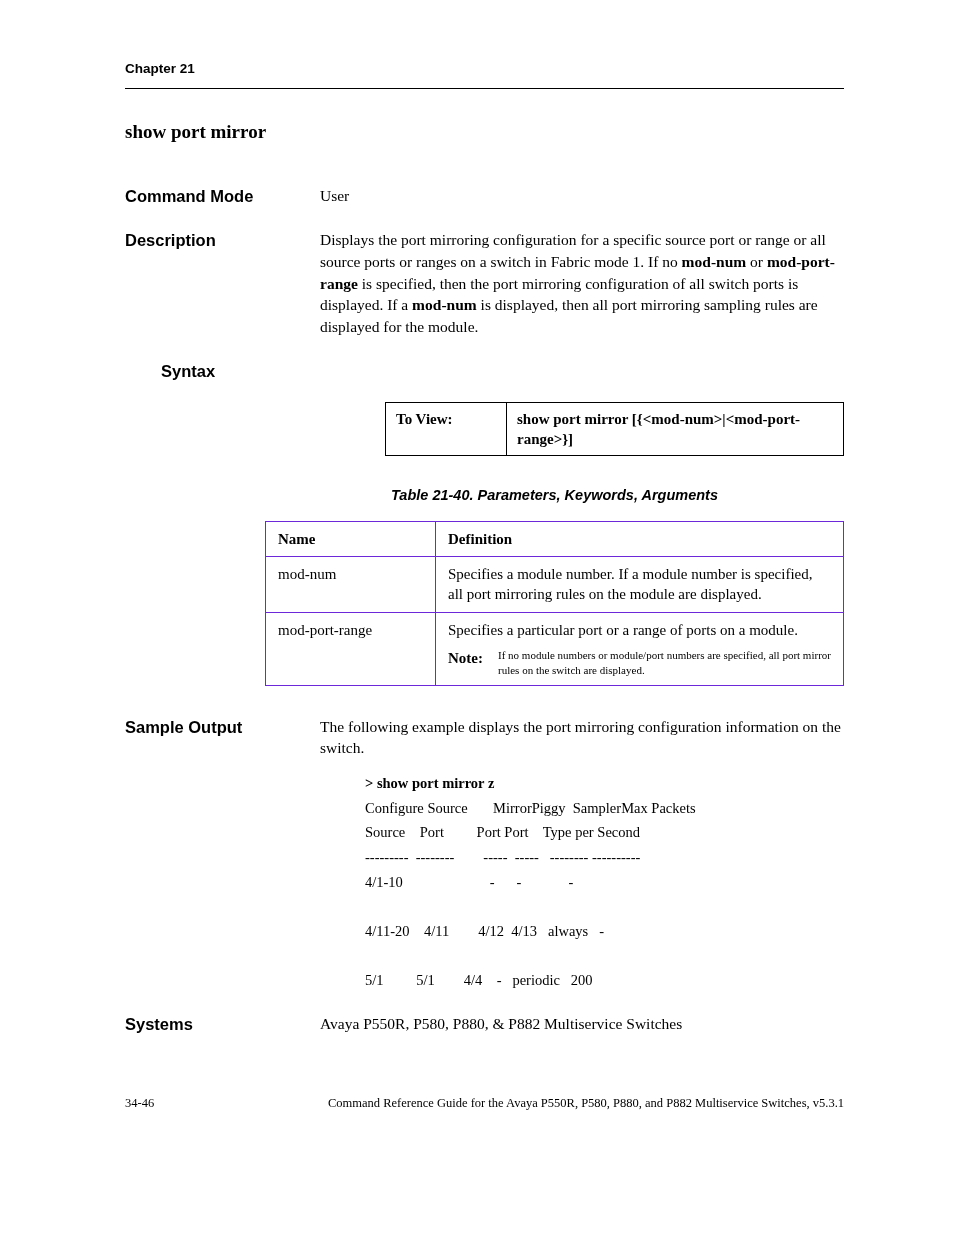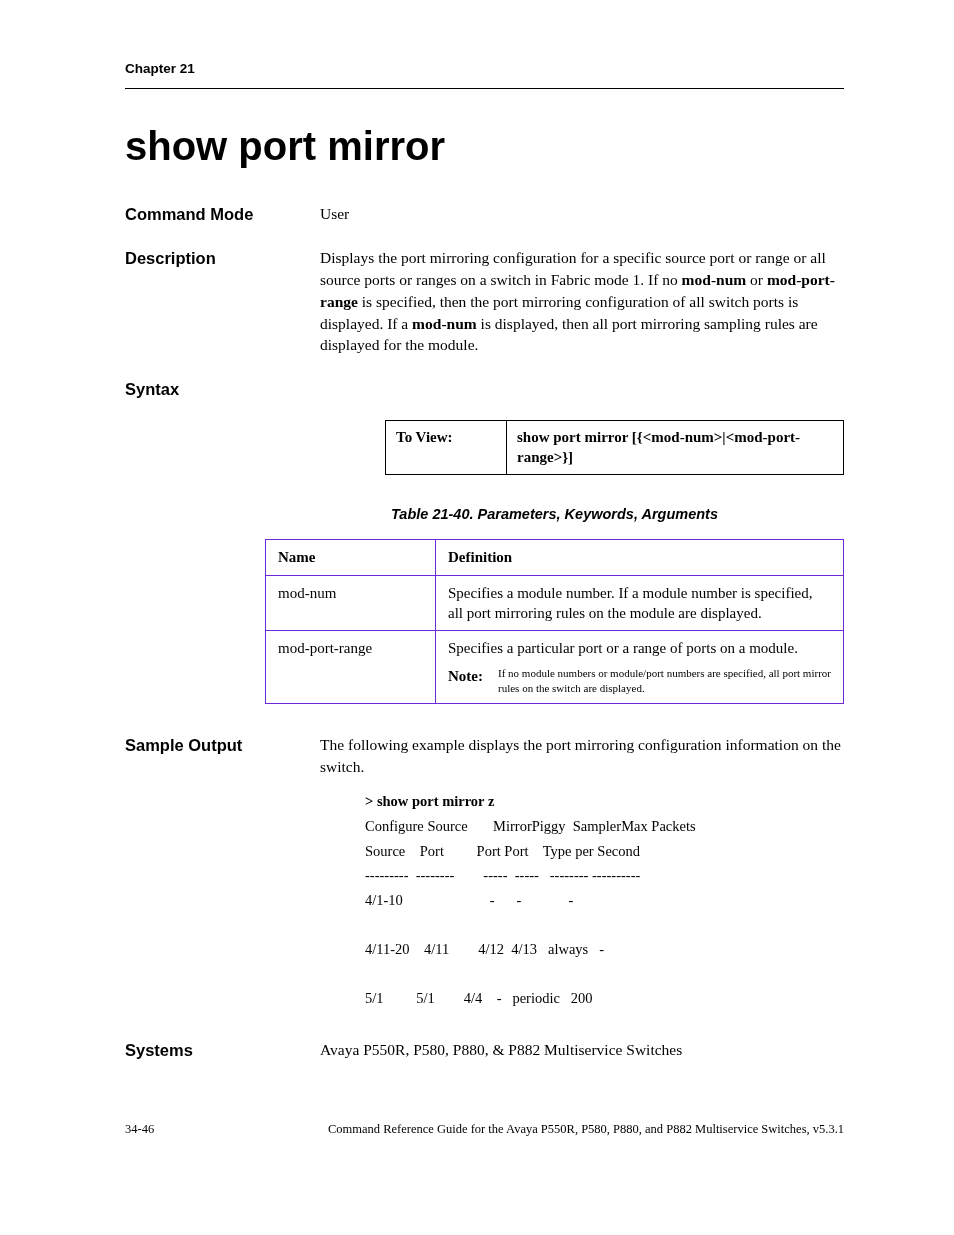--- a/index.html
+++ b/index.html
@@ -13,24 +13,24 @@
   }
   .chapter-header {
     font-family: Arial, Helvetica, sans-serif;
     font-weight: bold;
     font-size: 13.5px;
     padding-bottom: 10px;
     border-bottom: 1.5px solid #000;
     margin-bottom: 30px;
   }
   .title {
-    font-family: Liberation Sans, sans-serif;
-    font-weight: bold;
-    font-size: 40px;
-    margin: 0 0 30px 0;
+    font-family: Liberation Serif, serif;
+    font-weight: bold;
+    font-size: 19px;
+    margin: 0 0 40px 0;
   }
   .section {
     display: flex;
     margin-bottom: 22px;
     align-items: flex-start;
   }
   .section-label {
     flex: 0 0 195px;
     font-family: Arial, Helvetica, sans-serif;
     font-weight: bold;
@@ -144,21 +144,21 @@
   <div class="section-body">User</div>
 </div>
 
 <div class="section">
   <div class="section-label">Description</div>
   <div class="section-body">
     <span>Displays the port mirroring configuration for a specific source port or range or all source ports or ranges on a switch in Fabric mode 1. If no </span><b>mod-num</b><span> or </span><b>mod-port-range</b><span> is specified, then the port mirroring configuration of all switch ports is displayed. If a </span><b>mod-num</b><span> is displayed, then all port mirroring sampling rules are displayed for the module.</span>
   </div>
 </div>
 
-<div class="section" style="margin-bottom:0;">
+<div class="section" style="margin-bottom:0;margin-left:36px;">
   <div class="section-label">Syntax</div>
   <div class="section-body"></div>
 </div>
 
 <div class="syntax-box">
   <table class="syntax-table">
     <tbody>
         <tr>
       <td>To View:</td>
       <td>show port mirror [{&lt;mod-num&gt;|&lt;mod-port-range&gt;}]</td>
@@ -202,21 +202,21 @@
 <div class="sample-output-block"><span class="cmd">&gt; show port mirror z</span>
 <span>Configure Source       MirrorPiggy  SamplerMax Packets</span>
 <span>Source    Port         Port Port    Type per Second</span>
 <span>---------  --------        -----  -----   -------- ----------</span>
 <span>4/1-10                        -      -             -</span>
 
 <span>4/11-20    4/11        4/12  4/13   always   -</span>
 
 <span>5/1         5/1        4/4    -   periodic   200</span></div>
 
-<div class="section" style="margin-top:28px;justify-content:flex-end;">
+<div class="section" style="margin-top:20px;justify-content:flex-end;">
   <div class="section-label">Systems</div>
   <div class="section-body">Avaya P550R, P580, P880, &amp; P882 Multiservice Switches</div>
 </div>
 
 <div class="footer">
   <div class="pagenum">34-46</div>
   <div class="guide">Command Reference Guide for the Avaya P550R, P580, P880, and P882 Multiservice Switches, v5.3.1</div>
 </div>
 
 </body></html>

